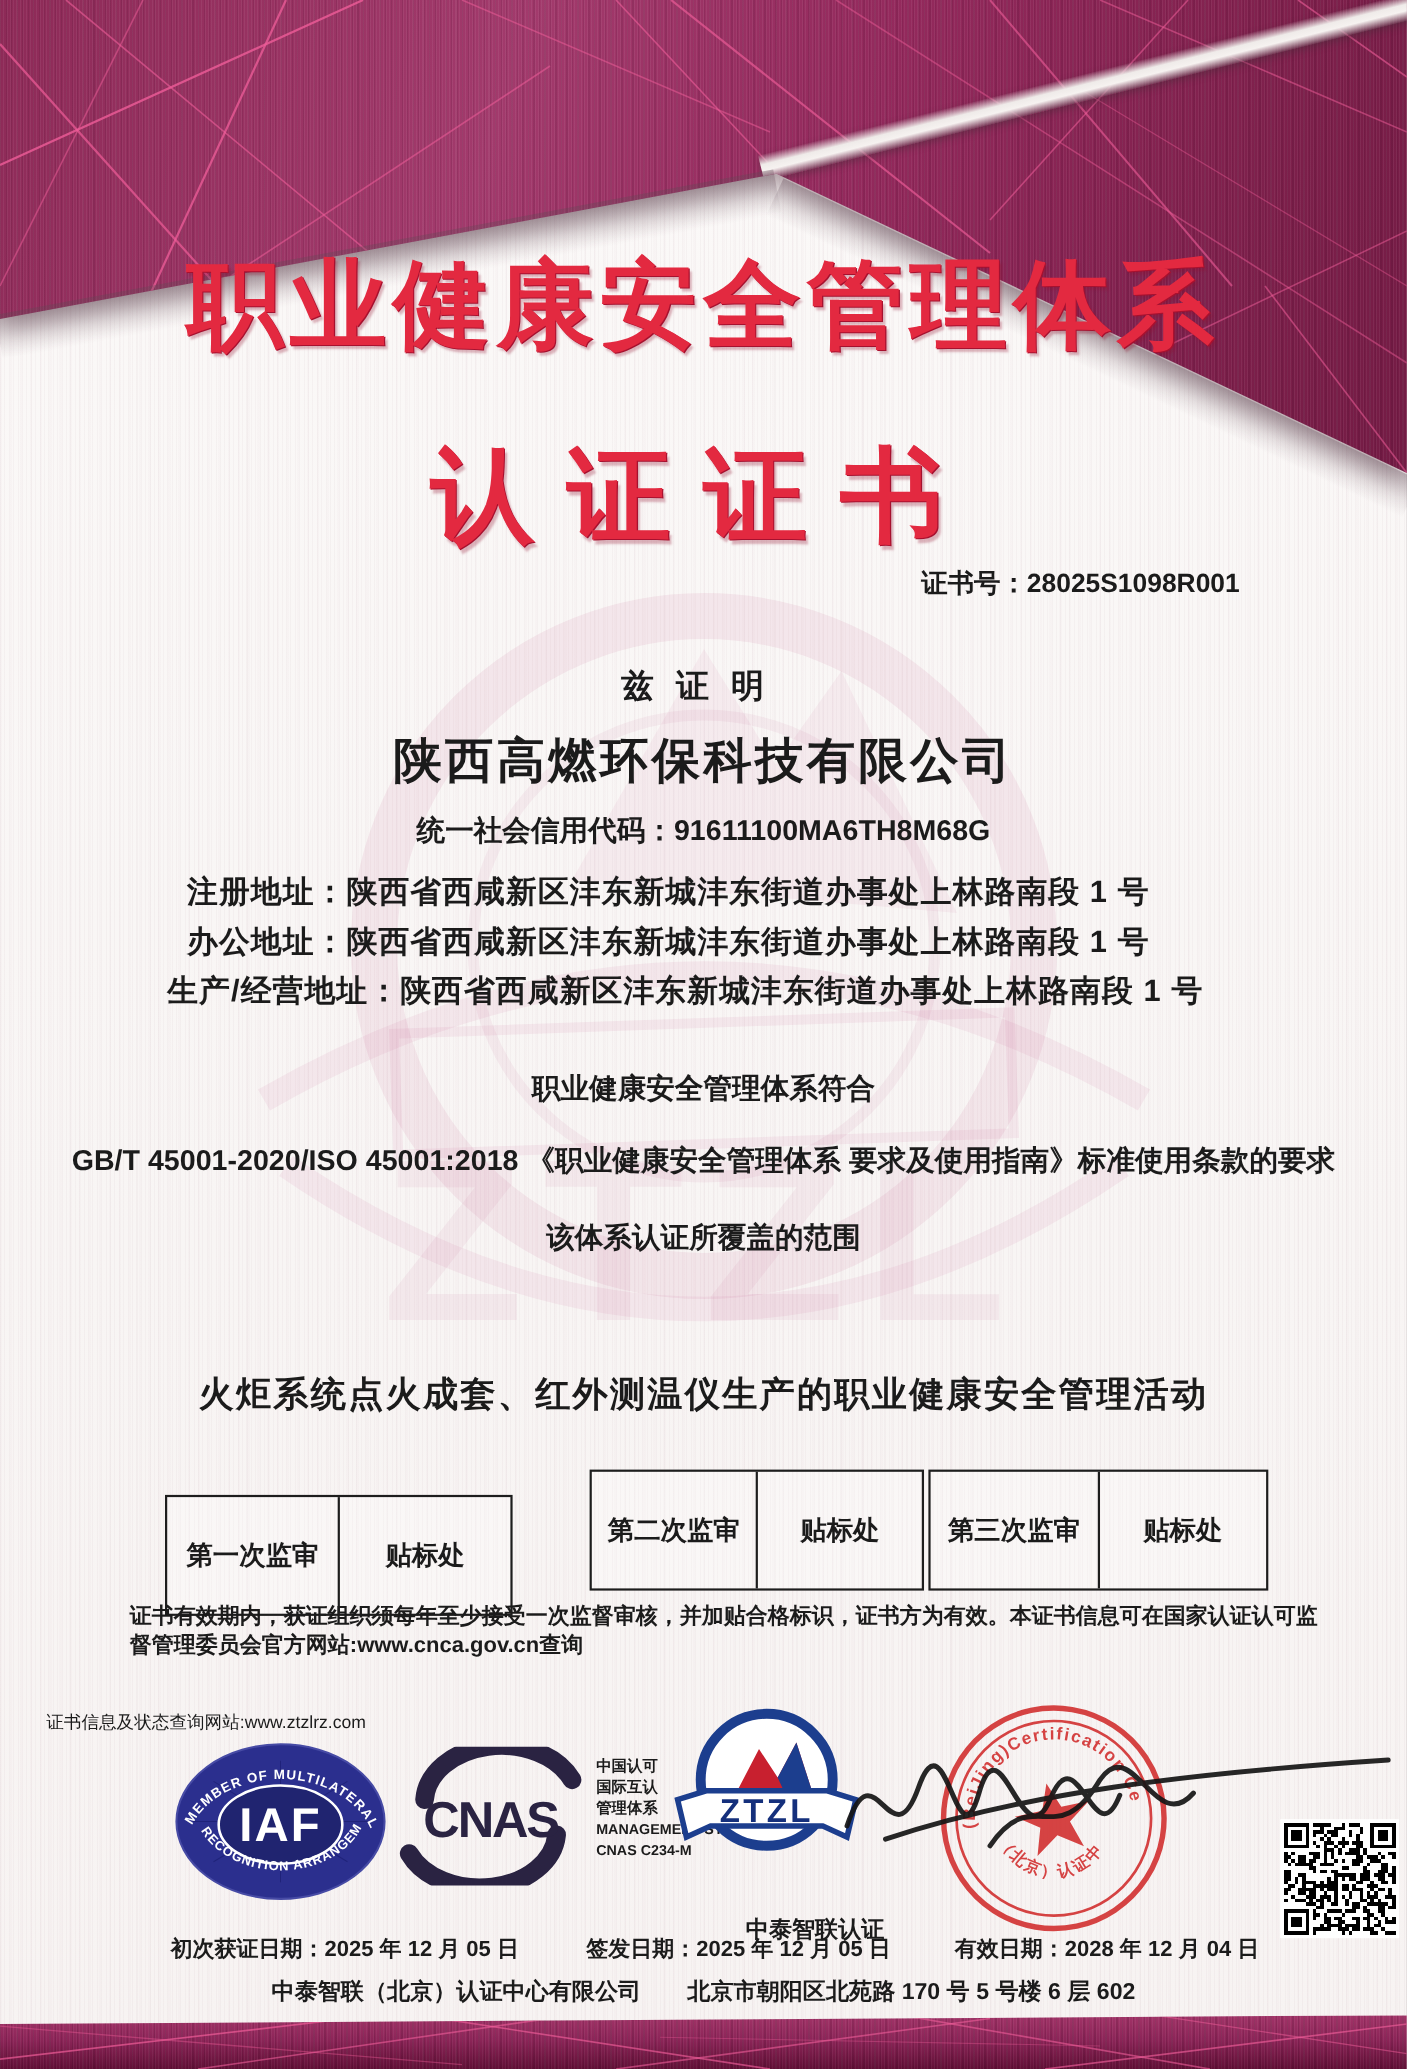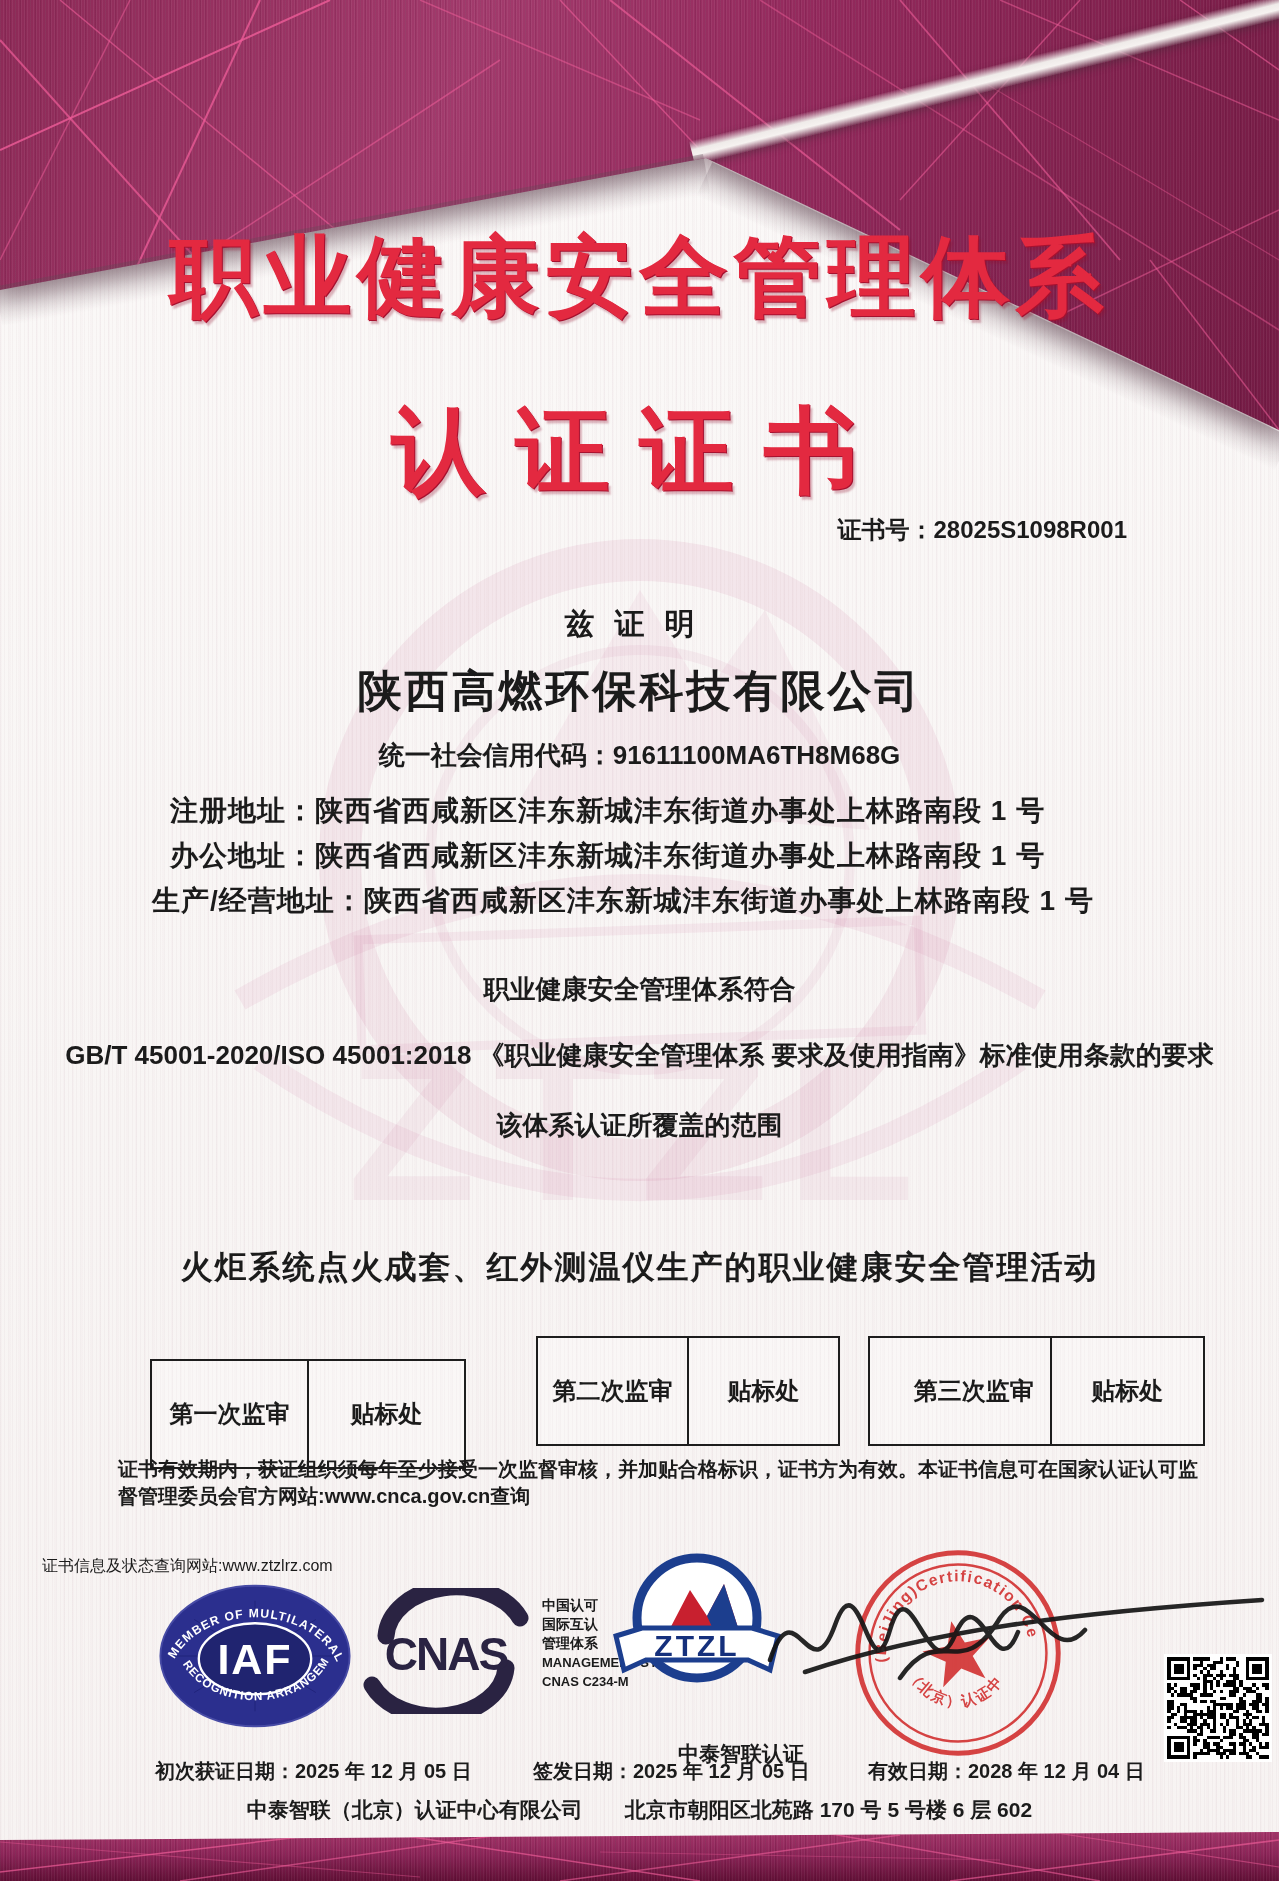--- a/index.html
+++ b/index.html
@@ -134,21 +134,21 @@
   <div class="abs ctr scope" style="top:1246px;">火炬系统点火成套、红外测温仪生产的职业健康安全管理活动</div>
 
   <div class="audit-box" style="left:150px;width:312px;margin-top:23px;">
     <div class="cell">第一次监审</div>
     <div class="cell">贴标处</div>
   </div>
   <div class="audit-box" style="left:512px;width:300px;margin-left:24px;">
     <div class="cell">第二次监审</div>
     <div class="cell">贴标处</div>
   </div>
-  <div class="audit-box" style="left:868px;width:305px;padding-left:28px;">
+  <div class="audit-box" style="left:844px;width:305px;">
     <div class="cell">第三次监审</div>
     <div class="cell">贴标处</div>
   </div>
 
   <div class="abs validity">证书有效期内，获证组织须每年至少接受一次监督审核，并加贴合格标识，证书方为有效。本证书信息可在国家认证认可监督管理委员会官方网站:www.cnca.gov.cn查询</div>
   <div class="abs query">证书信息及状态查询网站:www.ztzlrz.com</div>
 
   <svg class="abs" style="left:156px;top:1582px;z-index:2" width="198" height="148" viewBox="0 0 210 158">
     <ellipse cx="105" cy="79" rx="101" ry="75" fill="#2b2f8e" stroke="#474ba5" stroke-width="2"></ellipse>
     <g opacity=".5" stroke="#141766" stroke-width="1">

